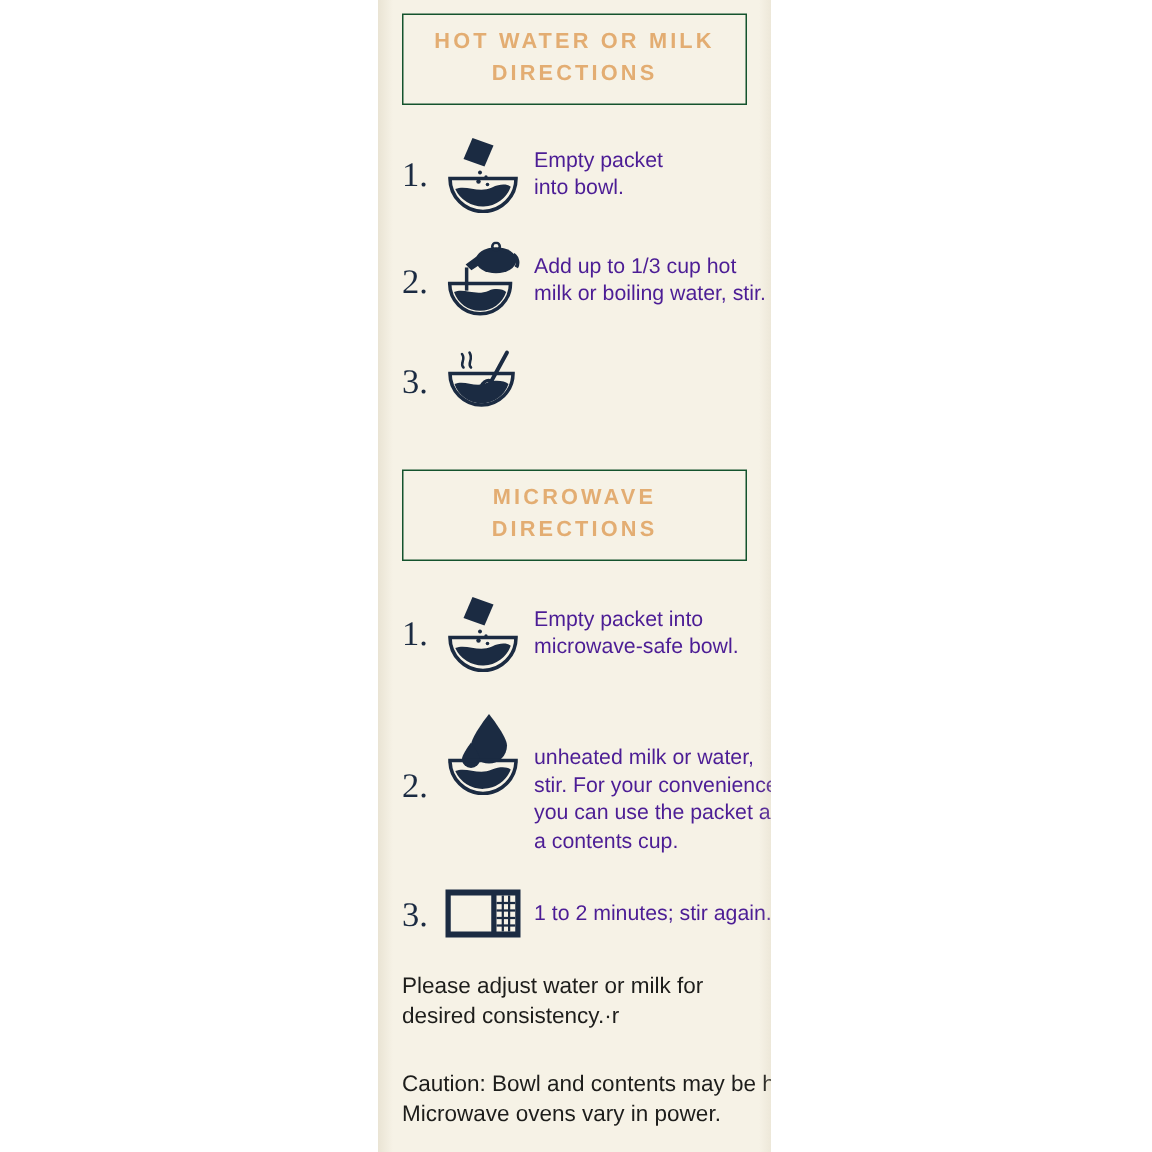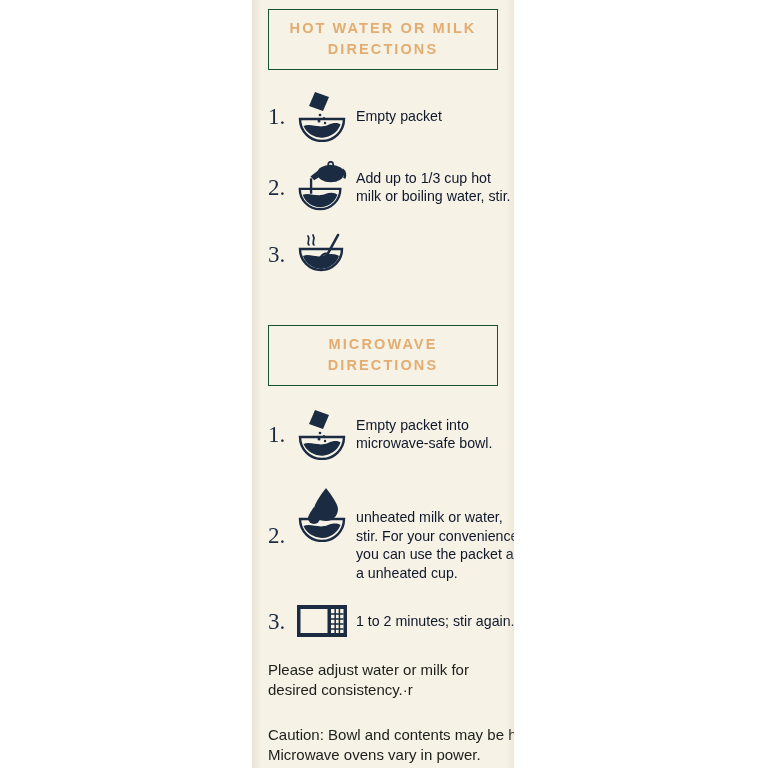--- a/index.html
+++ b/index.html
@@ -86,21 +86,21 @@
   }
   .step-icon {
     width: 56px;
     flex: 0 0 56px;
     display: flex;
     align-items: flex-end;
     justify-content: center;
   }
   .step-text {
     flex: 1 1 auto;
-    color: #0f172a;
+    color: #4c1d95;
     font-size: 14.2px;
     line-height: 18.5px;
     padding-left: 6px;
     font-family: "Liberation Sans", sans-serif;
   }
   .step-text span { display: block; white-space: nowrap; }
 
   
   .align-num-mid .step-num { align-self: center; }
   .align-txt-mid .step-text { align-self: center; }
@@ -141,20 +141,21 @@
           <circle cx="24" cy="31" r="1.5" fill="#1b2b42"></circle>
           <circle cx="30" cy="33" r="1.2" fill="#1b2b42"></circle>
 
           <path d="M5,29 L49,29 A22,22 0 0 1 5,29 Z" fill="none" stroke="#1b2b42" stroke-width="2.4"></path>
 
           <path d="M8.5,36 C16,33 24,39 33,35 C39,32 44,33 45.5,34.5 A20,20 0 0 1 8.5,36 Z" fill="#1b2b42"></path>
         </svg>
       </div>
       <div class="step-text">
         <span>Empty packet</span>
+        <span>into bowl.</span>
       </div>
     </div>
 
     <div class="step-row align-num-mid align-txt-mid" style="margin-top:19px">
       <div class="step-num">2.</div>
       <div class="step-icon">
         <svg width="58" height="52" viewBox="0 0 58 52">
 
           <ellipse cx="38" cy="12" rx="14" ry="9" fill="#1b2b42"></ellipse>
 
@@ -188,21 +189,21 @@
           <path d="M43,4 L31,26" fill="none" stroke="#1b2b42" stroke-width="2.6" stroke-linecap="round"></path>
           <ellipse cx="30" cy="29" rx="5" ry="6.5" fill="none" stroke="#1b2b42" stroke-width="2.2" transform="rotate(18 30 29)"></ellipse>
 
           <path d="M5,18 L47,18 A21,21 0 0 1 5,18 Z" fill="none" stroke="#1b2b42" stroke-width="2.4"></path>
 
           <path d="M8,25 C15,22 22,28 30,24 C36,22 41,23 44,25 A19,19 0 0 1 8,25 Z" fill="#1b2b42"></path>
         </svg>
       </div>
     </div>
 
-    <div class="section-header" id="header-micro" style="margin-top:48px">
+    <div class="section-header" id="header-micro" style="margin-top:36px">
       <span class="hdr-line">MICROWAVE</span>
       <span class="hdr-line">DIRECTIONS</span>
     </div>
 
     <div class="step-row align-num-mid align-txt-mid" style="margin-top:22px">
       <div class="step-num">1.</div>
       <div class="step-icon">
         <svg width="54" height="52" viewBox="0 0 54 52">
           <polygon points="20,2 34,7 28,21 14,16" fill="#1b2b42"></polygon>
           <circle cx="25" cy="25" r="1.3" fill="#1b2b42"></circle>
@@ -230,21 +231,21 @@
 
           <path d="M5,33 L49,33 A22,22 0 0 1 5,33 Z" fill="none" stroke="#1b2b42" stroke-width="2.4"></path>
 
           <path d="M8.5,40 C16,37 24,43 33,39 C39,36.5 44,37.5 45.5,39 A20,20 0 0 1 8.5,40 Z" fill="#1b2b42"></path>
         </svg>
       </div>
       <div class="step-text" style="margin-top:30px">
         <span>unheated milk or water,</span>
         <span>stir. For your convenience,</span>
         <span>you can use the packet as</span>
-        <span>a unheated cup.</span>
+        <span>a contents cup.</span>
       </div>
     </div>
 
     <div class="step-row align-num-mid align-txt-mid" style="margin-top:22px">
       <div class="step-num">3.</div>
       <div class="step-icon" style="align-items:center">
         <svg width="52" height="34" viewBox="0 0 52 34">
           <rect x="1" y="1" width="50" height="32" fill="#1b2b42"></rect>
           <rect x="4.5" y="5" width="27" height="24" fill="#f6f2e6"></rect>
           <rect x="35" y="5" width="12.5" height="24" fill="#f6f2e6"></rect>

